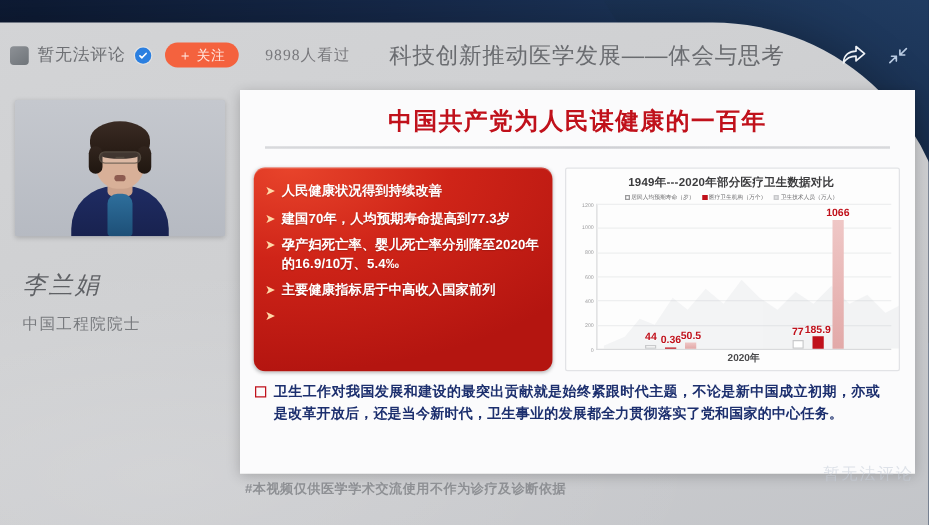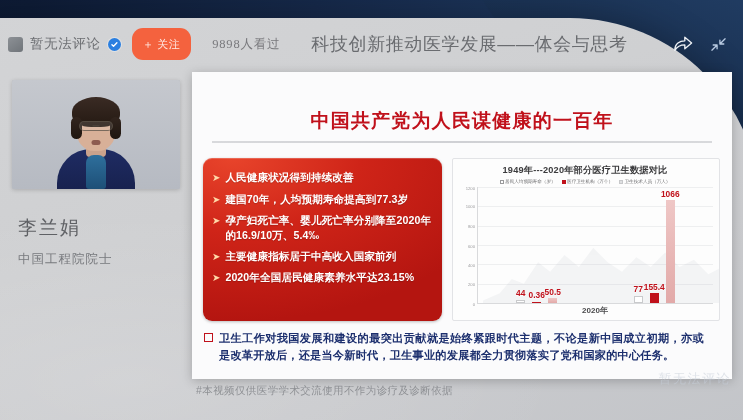--- a/index.html
+++ b/index.html
@@ -77,21 +77,21 @@
     flex: 0 0 auto;
     box-shadow: 0 0 0 1px rgba(255,255,255,0.35);
   }
   .verified svg { display: block; }
   .follow-btn {
     margin-left: 4px;
     background: #f4623e;
     color: #ffe8e2;
     border: none;
     border-radius: 11px;
-    height: 32px;
+    height: 20px;
     padding: 0 11px;
     font-size: 11px;
     letter-spacing: 0.5px;
     display: flex; align-items: center; gap: 2px;
     white-space: nowrap;
     cursor: pointer;
     font-family: "Liberation Serif", "DejaVu Serif", serif;
   }
   .view-count {
     margin-left: 14px;
@@ -176,20 +176,21 @@
   }
   .sv-mouth {
     position: absolute; left: 50%; bottom: 44px; transform: translateX(-50%);
     width: 9px; height: 5px; background: #8d5b50; border-radius: 3px;
   }
 
   .speaker-name {
     margin-top: 26px;
     font-size: 19px; color: #5f6165; letter-spacing: 2px;
     padding-left: 6px;
+    font-style: italic;
   }
   .speaker-role {
     margin-top: 10px;
     font-size: 12.5px; color: #77797d; letter-spacing: 1px;
     padding-left: 6px;
   }
 
   
   .slide {
     position: absolute;
@@ -202,21 +203,20 @@
   .slide-title-wrap {
     padding: 12px 0 6px;
     text-align: center;
   }
   .slide-title {
     display: inline-block;
     font-size: 19px; font-weight: 700;
     color: #c0111b;
     letter-spacing: 1.2px;
     text-shadow: 0 1px 0 rgba(255,255,255,0.6);
-    margin-top: 24px;
   }
   .title-rule {
     margin: 7px 20px 0;
     height: 2px;
     background: linear-gradient(90deg, #d8d9dc 0%, #cfd0d4 50%, #d8d9dc 100%);
   }
 
   .slide-body {
     display: flex;
     gap: 10px;
@@ -363,20 +363,21 @@
     font-weight: 600;
   }
 
   
   .disclaimer {
     position: absolute;
     left: 196px; top: 384px;
     font-size: 10.5px; color: #8e9094;
     letter-spacing: 0.4px;
     z-index: 6;
+    font-weight: bold;
   }
   
   .watermark {
     position: absolute;
     right: 12px; top: 370px;
     font-size: 13px;
     color: rgba(198,205,216,0.55);
     letter-spacing: 1.5px;
     font-family: "Liberation Serif", "DejaVu Serif", serif;
     z-index: 6;
@@ -457,21 +458,20 @@
         <div class="bullet">
           <span class="chev">➤</span>
           <span class="bullet-text">孕产妇死亡率、婴儿死亡率分别降至2020年的16.9/10万、5.4‰</span>
         </div>
         <div class="bullet">
           <span class="chev">➤</span>
           <span class="bullet-text">主要健康指标居于中高收入国家前列</span>
         </div>
         <div class="bullet">
           <span class="chev">➤</span>
-          <span class="bullet-text">2020年全国居民健康素养水平达23.15%</span>
         </div>
       </div>
 
       <div class="chart-card">
         <div class="chart-title">1949年---2020年部分医疗卫生数据对比</div>
 
         <div class="chart-legend">
           <span class="lg">
             <i class="lg-sw"></i>
             <span>居民人均预期寿命（岁）</span>
@@ -525,21 +525,21 @@
                   <div class="bar-fill" style="height:100%"></div>
                 </div>
               </div>
 
               <div class="group">
                 <div class="bar s0" style="height:6.4%">
                   <span class="bar-label">77</span>
                   <div class="bar-fill" style="height:100%"></div>
                 </div>
                 <div class="bar s1" style="height:8.5%">
-                  <span class="bar-label">155.4</span>
+                  <span class="bar-label">185.9</span>
                   <div class="bar-fill" style="height:100%"></div>
                 </div>
                 <div class="bar s2" style="height:88.8%">
                   <span class="bar-label">1066</span>
                   <div class="bar-fill" style="height:100%"></div>
                 </div>
               </div>
 
             </div>
           </div>

